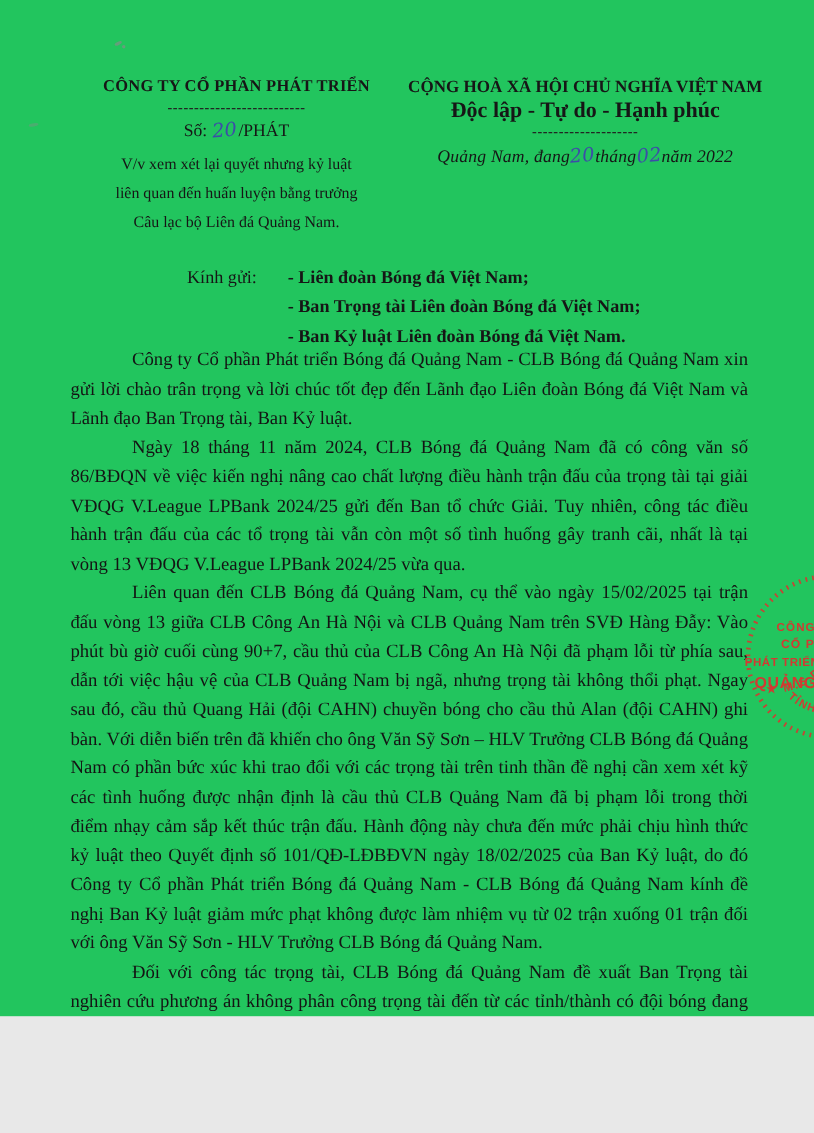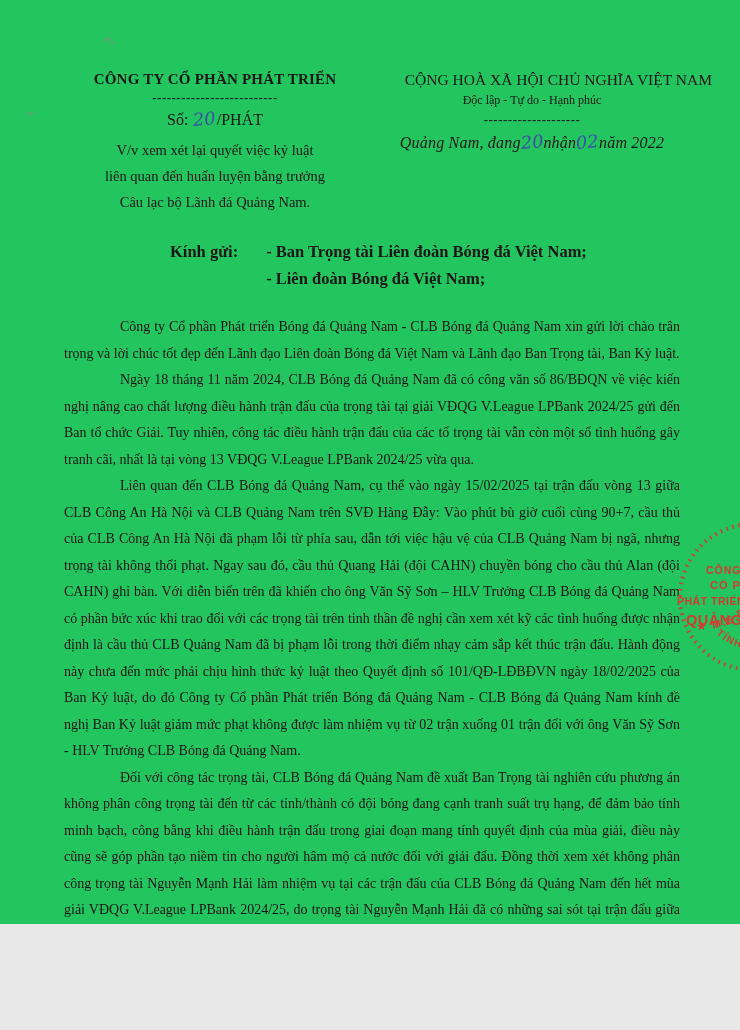--- a/index.html
+++ b/index.html
@@ -16,77 +16,78 @@
   .s3{left:111px;top:41px;width:3px;height:3px;}
 
   
   .header-left{position:absolute;left:76px;top:70px;width:278px;text-align:center;}
   .org-line{font-weight:bold;font-size:15px;line-height:19px;letter-spacing:.2px;}
   .divider{font-weight:bold;font-size:13px;line-height:10px;letter-spacing:.5px;margin-top:4px;color:#222;}
   .doc-number{font-size:16px;margin-top:8px;}
   .subject{font-size:14.5px;line-height:26px;margin-top:8px;}
 
   .header-right{position:absolute;left:352px;top:70px;width:360px;text-align:center;}
-  .nat-line1{font-weight:normal;font-size:15.5px;line-height:20px;text-align:right;}
-  .nat-line2{font-weight:normal;font-size:12px;line-height:21px;}
+  .nat-line1{font-weight:bold;font-size:15.5px;line-height:20px;}
+  .nat-line2{font-weight:bold;font-size:20px;line-height:21px;}
   .date-line{font-style:italic;font-size:16px;margin-top:9px;letter-spacing:.2px;}
 
   .hand{
     font-family:"DejaVu Serif",serif;font-style:italic;color:#3d4da8;
     display:inline-block;font-size:1.1em;line-height:1;transform:rotate(-5deg);
   }
   .doc-number .hand{margin:0 1px 0 5px;}
 
   
   .recipients{position:absolute;left:170px;top:238px;display:flex;}
-  .rec-label{font-weight:bold;font-size:16.5px;line-height:27px;}
+  .rec-label{font-weight:normal;font-size:16.5px;line-height:27px;}
   .rec-items{margin-left:28px;font-weight:bold;font-size:16.5px;line-height:27px;}
 
   
   .body{position:absolute;left:64px;top:314px;width:616px;}
   .body p{
-    margin:0;font-size:14px;line-height:26.5px;text-align:justify;
+    margin:0;font-size:17px;line-height:26.5px;text-align:justify;
     text-indent:56px;color:#141414;
   }
 
   
   .stamp{position:absolute;left:670px;top:512px;width:170px;height:170px;}
 </style>
 </head>
 <body>
 
 <div class="page">
 
   <div class="speck s1"></div>
   <div class="speck s2"></div>
   <div class="speck s3"></div>
 
   <div class="header-left">
     <div class="org-line">CÔNG TY CỔ PHẦN PHÁT TRIỂN</div>
     <div class="divider">--------------------------</div>
     <div class="doc-number"><span>Số:</span><span class="hand">20</span><span>/PHÁT</span></div>
     <div class="subject">
-      <div>V/v xem xét lại quyết việc kỷ luật</div>
+      <div>V/v xem xét lại quyết nhưng kỷ luật</div>
       <div>liên quan đến huấn luyện bằng trưởng</div>
-      <div>Câu lạc bộ Lãnh đá Quảng Nam.</div>
+      <div>Câu lạc bộ Liên đá Quảng Nam.</div>
     </div>
   </div>
 
   <div class="header-right">
     <div class="nat-line1">CỘNG HOÀ XÃ HỘI CHỦ NGHĨA VIỆT NAM</div>
     <div class="nat-line2">Độc lập - Tự do - Hạnh phúc</div>
     <div class="divider">--------------------</div>
-    <div class="date-line"><span>Quảng Nam, đang</span><span class="hand">20</span><span>nhận</span><span class="hand">02</span><span>năm 2022</span></div>
+    <div class="date-line"><span>Quảng Nam, đang</span><span class="hand">20</span><span>tháng</span><span class="hand">02</span><span>năm 2022</span></div>
   </div>
 
   <div class="recipients">
     <div class="rec-label">Kính gửi:</div>
     <div class="rec-items">
+      <div>- Liên đoàn Bóng đá Việt Nam;</div>
       <div>- Ban Trọng tài Liên đoàn Bóng đá Việt Nam;</div>
-      <div>- Liên đoàn Bóng đá Việt Nam;</div>
+      <div>- Ban Kỷ luật Liên đoàn Bóng đá Việt Nam.</div>
     </div>
   </div>
 
   <div class="body">
     <p>Công ty Cổ phần Phát triển Bóng đá Quảng Nam - CLB Bóng đá Quảng Nam xin gửi lời chào trân trọng và lời chúc tốt đẹp đến Lãnh đạo Liên đoàn Bóng đá Việt Nam và Lãnh đạo Ban Trọng tài, Ban Kỷ luật.</p>
     <p>Ngày 18 tháng 11 năm 2024, CLB Bóng đá Quảng Nam đã có công văn số 86/BĐQN về việc kiến nghị nâng cao chất lượng điều hành trận đấu của trọng tài tại giải VĐQG V.League LPBank 2024/25 gửi đến Ban tổ chức Giải. Tuy nhiên, công tác điều hành trận đấu của các tổ trọng tài vẫn còn một số tình huống gây tranh cãi, nhất là tại vòng 13 VĐQG V.League LPBank 2024/25 vừa qua.</p>
     <p>Liên quan đến CLB Bóng đá Quảng Nam, cụ thể vào ngày 15/02/2025 tại trận đấu vòng 13 giữa CLB Công An Hà Nội và CLB Quảng Nam trên SVĐ Hàng Đẫy: Vào phút bù giờ cuối cùng 90+7, cầu thủ của CLB Công An Hà Nội đã phạm lỗi từ phía sau, dẫn tới việc hậu vệ của CLB Quảng Nam bị ngã, nhưng trọng tài không thổi phạt. Ngay sau đó, cầu thủ Quang Hải (đội CAHN) chuyền bóng cho cầu thủ Alan (đội CAHN) ghi bàn. Với diễn biến trên đã khiến cho ông Văn Sỹ Sơn – HLV Trưởng CLB Bóng đá Quảng Nam có phần bức xúc khi trao đổi với các trọng tài trên tinh thần đề nghị cần xem xét kỹ các tình huống được nhận định là cầu thủ CLB Quảng Nam đã bị phạm lỗi trong thời điểm nhạy cảm sắp kết thúc trận đấu. Hành động này chưa đến mức phải chịu hình thức kỷ luật theo Quyết định số 101/QĐ-LĐBĐVN ngày 18/02/2025 của Ban Kỷ luật, do đó Công ty Cổ phần Phát triển Bóng đá Quảng Nam - CLB Bóng đá Quảng Nam kính đề nghị Ban Kỷ luật giảm mức phạt không được làm nhiệm vụ từ 02 trận xuống 01 trận đối với ông Văn Sỹ Sơn - HLV Trưởng CLB Bóng đá Quảng Nam.</p>
     <p>Đối với công tác trọng tài, CLB Bóng đá Quảng Nam đề xuất Ban Trọng tài nghiên cứu phương án không phân công trọng tài đến từ các tỉnh/thành có đội bóng đang cạnh tranh suất trụ hạng, để đảm bảo tính minh bạch, công bằng khi điều hành trận đấu trong giai đoạn mang tính quyết định của mùa giải, điều này cũng sẽ góp phần tạo niềm tin cho người hâm mộ cả nước đối với giải đấu. Đồng thời xem xét không phân công trọng tài Nguyễn Mạnh Hải làm nhiệm vụ tại các trận đấu của CLB Bóng đá Quảng Nam đến hết mùa giải VĐQG V.League LPBank 2024/25, do trọng tài Nguyễn Mạnh Hải đã có những sai sót tại trận đấu giữa CLB Quảng Nam và CLB Sông Lam Nghệ An tại vòng 8 VĐQG V.League LPBank 2024/25 và trận đấu vòng 13 này.</p>
   </div>
 

